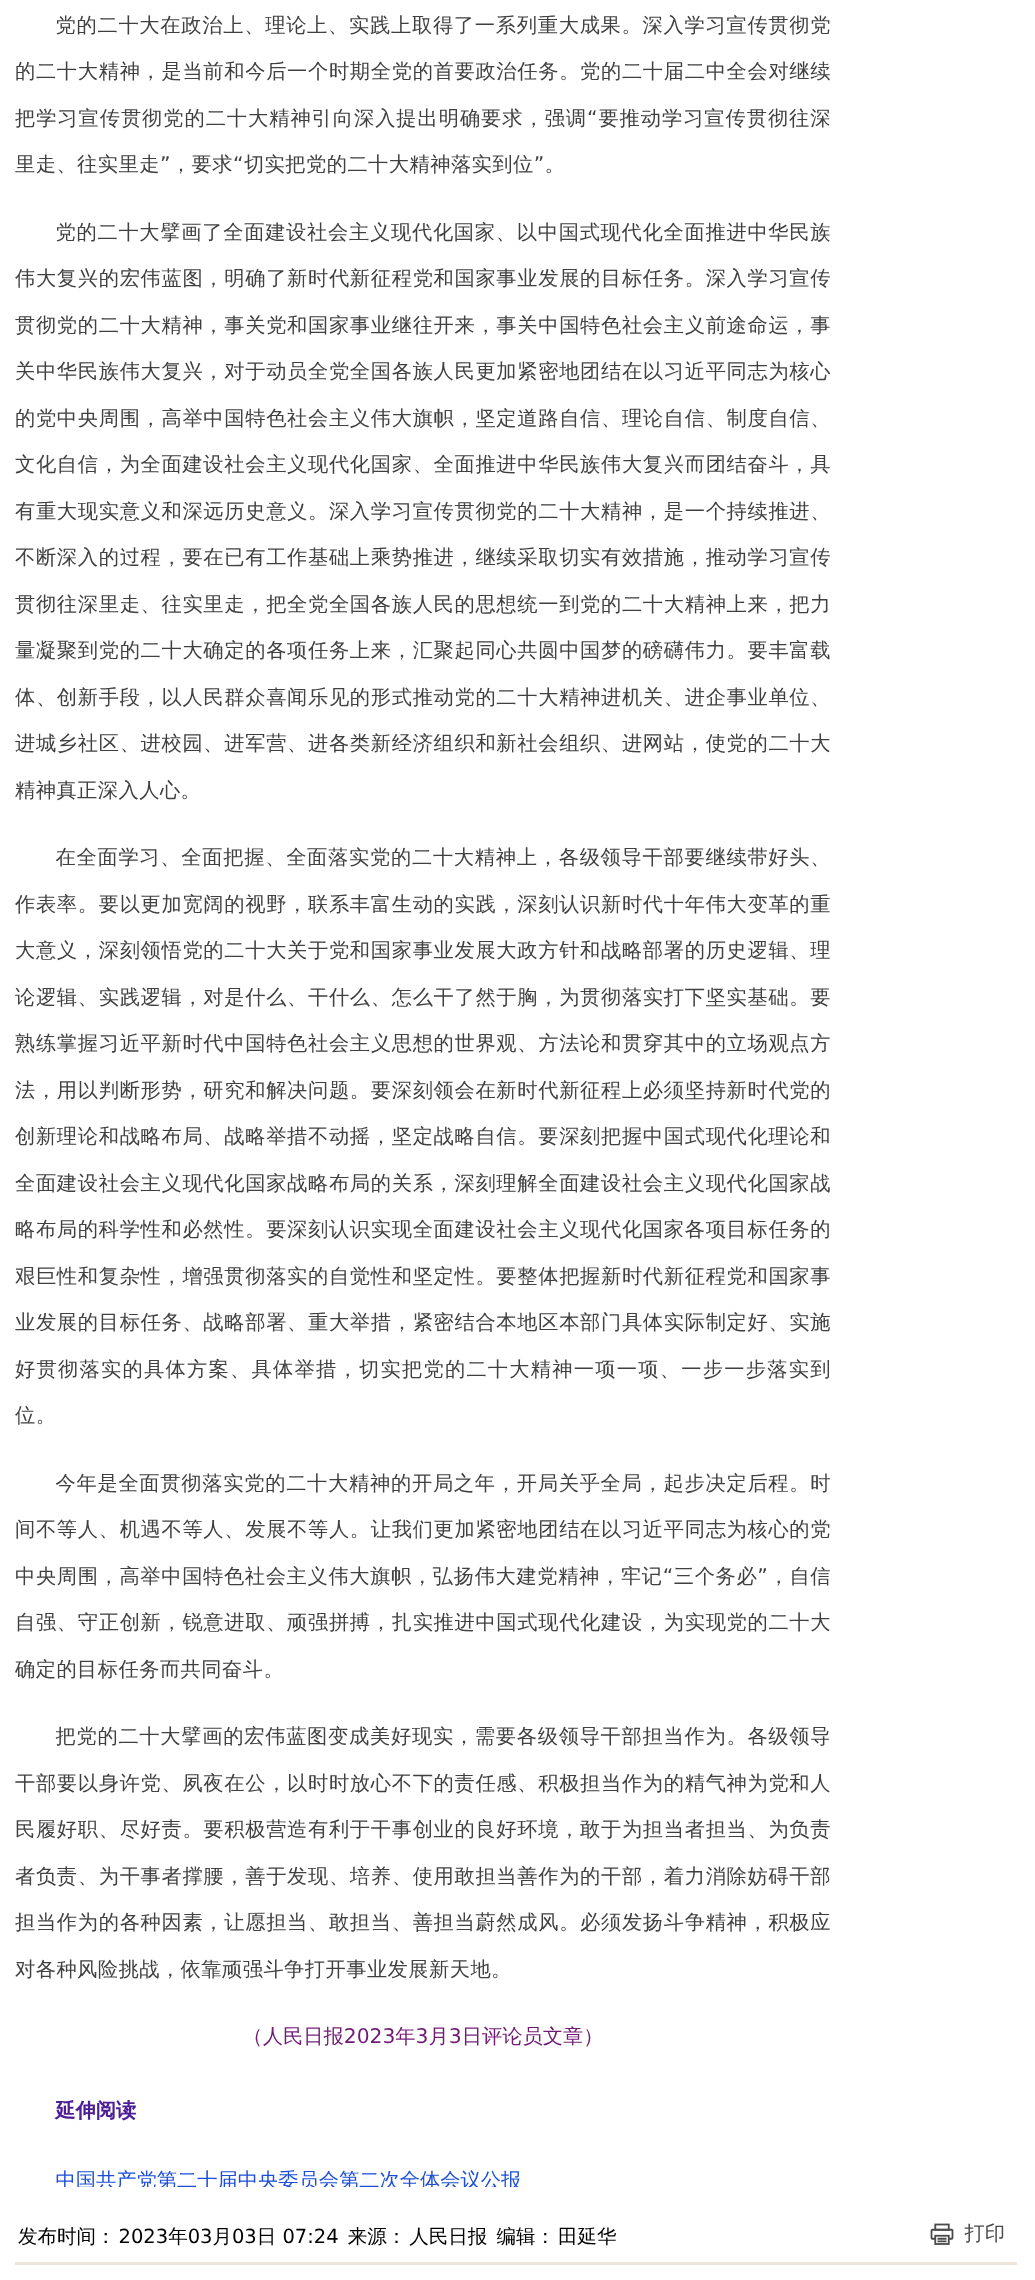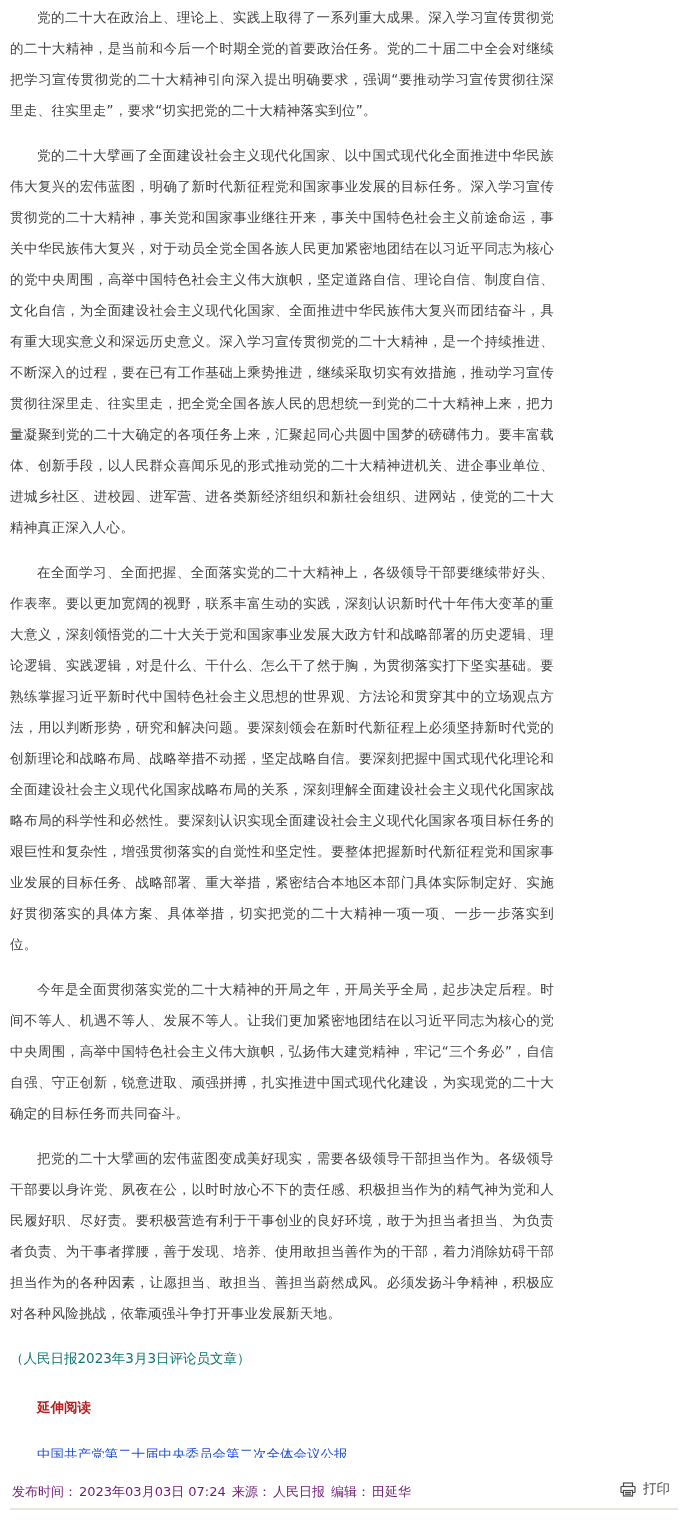--- a/index.html
+++ b/index.html
@@ -25,30 +25,30 @@
     line-height: 31px;
     color: #404040;
     text-align: justify;
     text-indent: 2em;
     margin: 0 0 14px 0;
     letter-spacing: 0.3px;
   }
   .article p.byline {
     font-size: 13.5px;
     line-height: 31px;
-    color: #0f766e;
-    text-align: left;
+    color: #701a75;
+    text-align: center;
     text-indent: 0;
     margin: 0;
   }
   .ext-heading {
     font-size: 13.5px;
     line-height: 31px;
     font-weight: bold;
-    color: #b91c1c;
+    color: #4c1d95;
     text-indent: 2em;
     margin-top: 18px;
   }
   .ext-link {
     display: block;
     font-size: 13.5px;
     line-height: 31px;
     color: #1d4ed8;
     text-decoration: none;
     text-indent: 2em;
@@ -100,21 +100,21 @@
     top: 1472px;
     width: 690px;
     height: 48px;
   }
   .meta {
     position: absolute;
     left: 12px;
     top: 10px;
     font-size: 13px;
     line-height: 20px;
-    color: #701a75;
+    color: #000000;
     white-space: nowrap;
   }
   .meta span { margin-right: 2px; }
   .actions {
     position: absolute;
     right: 20px;
     top: 8px;
     display: flex;
     gap: 24px;
     align-items: center;

